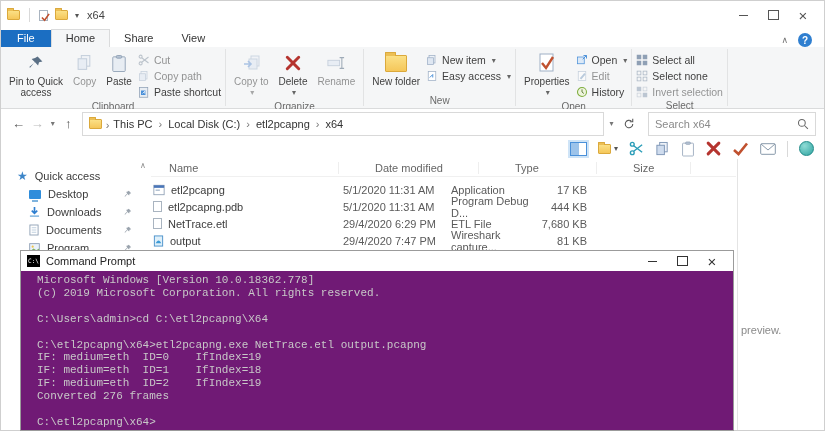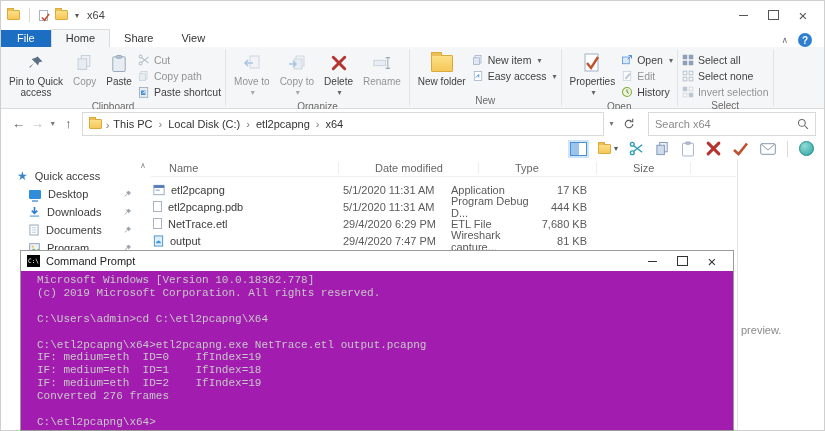--- a/index.html
+++ b/index.html
@@ -90,21 +90,21 @@
   .frow .c-name { flex:0 0 188px; display:flex; align-items:center; gap:6px; padding-left:2px; color:#3b3b3b; }
   .frow .c-date { flex:0 0 108px; padding-left:4px; }
   .frow .c-type { flex:0 0 86px; padding-left:4px; }
   .frow .c-size { flex:0 0 62px; text-align:right; padding-right:8px; }
   .rows { padding-top:4px; }
 
   .preview-pane { position:absolute; right:0; top:0; bottom:0; width:87px; border-left:1px solid #e4e4e4; }
   .preview-frag { position:absolute; left:3px; top:165px; font-size:11px; color:#8a8a8a; }
 
   
-  .cmd { position:absolute; left:20px; top:250px; width:714px; height:181px; border:1px solid #9b9b9b; background:#a21caf; z-index:10; }
+  .cmd { position:absolute; left:20px; top:250px; width:714px; height:181px; border:1px solid #9b9b9b; background:#701a75; z-index:10; }
   .cmd-titlebar { height:20px; background:#fff; display:flex; align-items:center; padding:0 6px; gap:6px; }
   .cmd-icon { width:13px; height:12px; background:#000; color:#fff; font-size:6px; line-height:12px; text-align:center; font-family:"DejaVu Sans Mono",monospace; }
   .cmd-title { font-size:11px; color:#222; }
   .cmd-controls { margin-left:auto; display:flex; }
   .cmd-controls .wc { height:18px; color:#333; }
   .cmd-controls .wc-min::after { background:#333; }
   .cmd-controls .wc-max::after { border-color:#333; }
   .console { padding:3px 0 0 16px; font-family:Liberation Mono, monospace; font-size:11px; line-height:12.9px; color:#c8c8c8; }
   .cline { white-space:pre; min-height:12.9px; }
 </style>
@@ -198,29 +198,20 @@
             <span>Paste shortcut</span>
           </div>
         </div>
       </div>
       <div class="rgroup-label">Clipboard</div>
     </div>
     <div class="rsep"></div>
 
     <div class="rgroup">
       <div class="rgroup-body">
-        <div class="rbtn-lg dis caret">
-          <span class="gi">
-              <svg width="17" height="17" viewBox="0 0 17 17">
-                <rect x="7" y="1" width="9" height="12" fill="#eef2f8" stroke="#aebdd1"></rect>
-                <path d="M10 8H2M5 5L2 8l3 3" stroke="#6f9bd6" stroke-width="1.6" fill="none"></path>
-              </svg>
-            </span>
-          <span>Move to</span>
-        </div>
         <div class="rbtn-lg dis caret">
           <span class="gi">
               <svg width="17" height="17" viewBox="0 0 17 17">
                 <rect x="8" y="1" width="8" height="10" fill="#eef2f8" stroke="#aebdd1"></rect>
                 <rect x="6" y="4" width="8" height="10" fill="#dfe7f2" stroke="#aebdd1"></rect>
                 <path d="M1 9h7M5 6l3 3-3 3" stroke="#6f9bd6" stroke-width="1.6" fill="none"></path>
               </svg>
             </span>
           <span>Copy to</span>
         </div>

